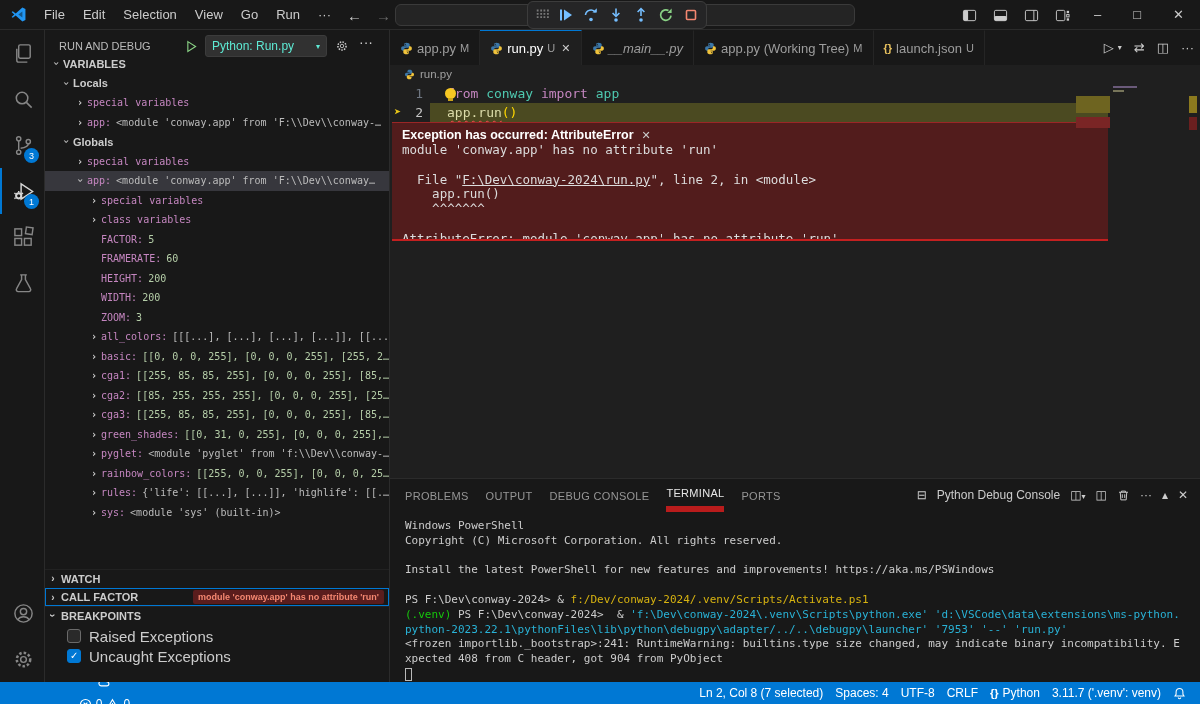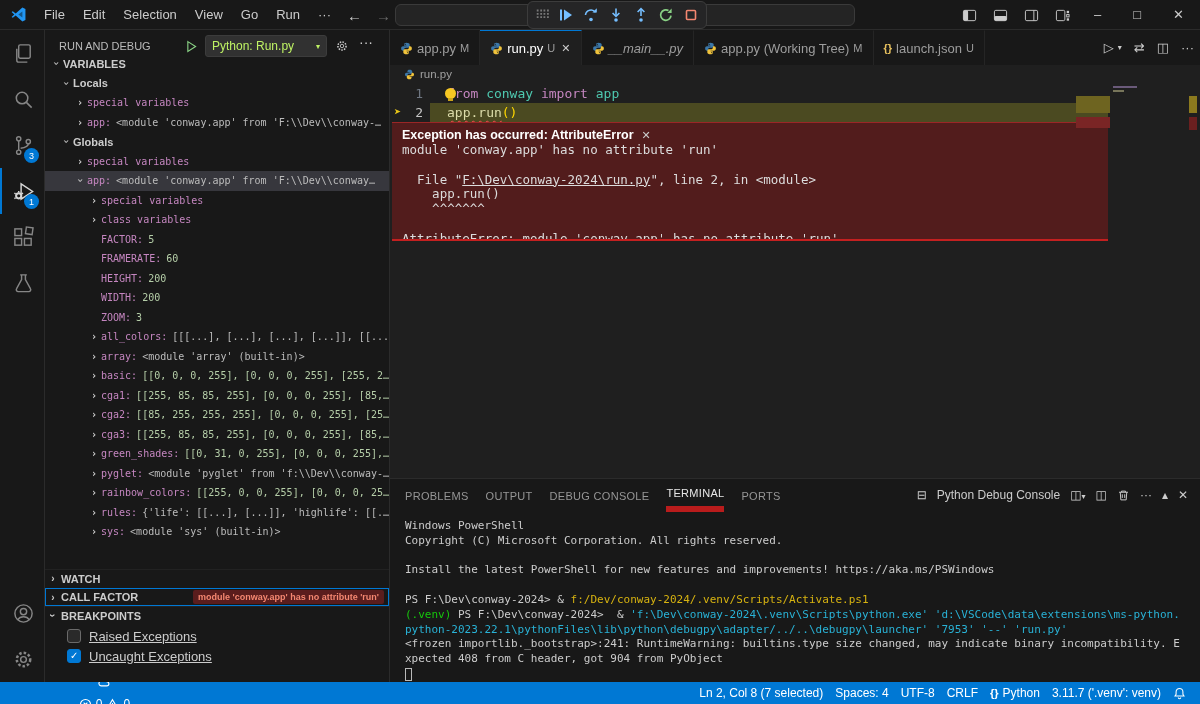--- a/index.html
+++ b/index.html
@@ -38,21 +38,21 @@
     align-items:center; justify-content:center; padding:0 3px; }
   .act-spacer { flex:1; }
 
   
   .sidebar { width:345px; background:#181818; border-right:1px solid #2b2b2b;
     position:relative; overflow:hidden; }
   .sb-head { height:32px; display:flex; align-items:center; padding-left:14px; position:relative; }
   .sb-title { font-size:11px; color:#bbbbbb; }
   .sb-play { position:absolute; left:140px; color:#89d185; font-size:13px; }
   .sb-config { position:absolute; left:160px; top:5px; width:122px; height:22px; background:#313131;
-    border:1px solid #3c3c3c; border-radius:3px; font-size:12px; color:#bef264;
+    border:1px solid #3c3c3c; border-radius:3px; font-size:12px; color:#5eead4;
     display:flex; align-items:center; padding:0 6px; justify-content:space-between; }
   .sb-gear { position:absolute; left:290px; top:9px; color:#cccccc; }
   .sb-more { position:absolute; left:314px; top:4px; color:#cccccc; font-size:14px; }
 
   .tree { position:absolute; top:24px; left:0; right:0; }
   .trow { height:19.5px; display:flex; align-items:center; white-space:nowrap; overflow:hidden;
     font-family:"DejaVu Sans Mono",monospace; font-size:10px; }
   .trow.sel { background:#37373d; }
   .tw { width:14px; flex:0 0 14px; color:#cccccc; font-size:10px; text-align:center; }
   .tw.c::before { content:"›"; font-weight:bold; }
@@ -61,21 +61,21 @@
   .tn { color:#c586c0; margin-right:5px; }
   .tv { color:#bcbcbc; } .tv.g { color:#b5cea8; }
 
   .sb-section { position:absolute; left:0; right:0; height:18.5px; display:flex; align-items:center;
     font-size:11px; font-weight:bold; color:#cccccc; border-top:1px solid #222222; }
   .sb-section .tw { width:16px; flex:0 0 16px; }
   .cs-badge { margin-left:auto; margin-right:5px; background:#5a1d1d; color:#f48771;
     font-size:9px; font-weight:bold; padding:2px 5px; border-radius:2px; white-space:nowrap; }
   .focused { outline:1px solid #0078d4; outline-offset:-1px; }
   .bp-row { position:absolute; left:0; right:0; height:20px; display:flex; align-items:center;
-    padding-left:22px; font-size:13px; color:#cccccc;text-decoration:underline; }
+    padding-left:22px; font-size:15px; color:#cccccc; }
   .cbx { width:14px; height:14px; border:1px solid #6a6a6a; border-radius:3px; margin-right:8px;
     background:#2a2a2a; }
   .cbx.on { background:#0078d4; border-color:#0078d4; position:relative; }
   .cbx.on::after { content:"✓"; color:#fff; font-size:10px; position:absolute; left:2px; top:0px; }
 
   
   .editor { width:810px; display:flex; flex-direction:column; }
   .tabbar { height:35px; background:#181818; display:flex; align-items:stretch; position:relative; }
   .tab { display:flex; align-items:center; gap:4px; padding:0 10px; font-size:13px; color:#9d9d9d;
     border-right:1px solid #252525; border-top:1px solid transparent; background:#181818; white-space:nowrap; }
@@ -388,25 +388,20 @@
         </div>
       <div class="trow" style="padding-left:42px">
           <span class="tw"></span>
           <span class="tn">ZOOM:</span>
           <span class="tv g">3</span>
         </div>
       <div class="trow" style="padding-left:42px">
           <span class="tw c"></span>
           <span class="tn">all_colors:</span>
           <span class="tv">[[[...], [...], [...], [...]], [[...</span>
-        </div>
-      <div class="trow" style="padding-left:42px">
-          <span class="tw c"></span>
-          <span class="tn">array:</span>
-          <span class="tv">&lt;module 'array' (built-in)&gt;</span>
         </div>
       <div class="trow" style="padding-left:42px">
           <span class="tw c"></span>
           <span class="tn">basic:</span>
           <span class="tv g">[[0, 0, 0, 255], [0, 0, 0, 255], [255, 2…</span>
         </div>
       <div class="trow" style="padding-left:42px">
           <span class="tw c"></span>
           <span class="tn">cga1:</span>
           <span class="tv g">[[255, 85, 85, 255], [0, 0, 0, 255], [85,…</span>

